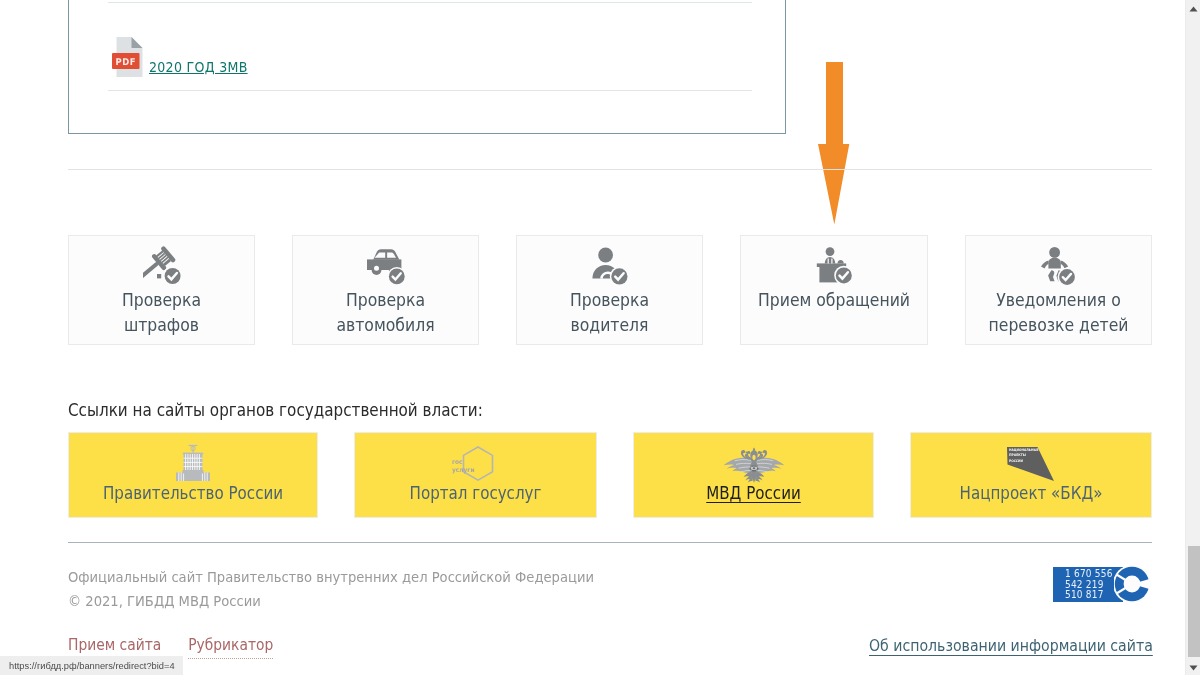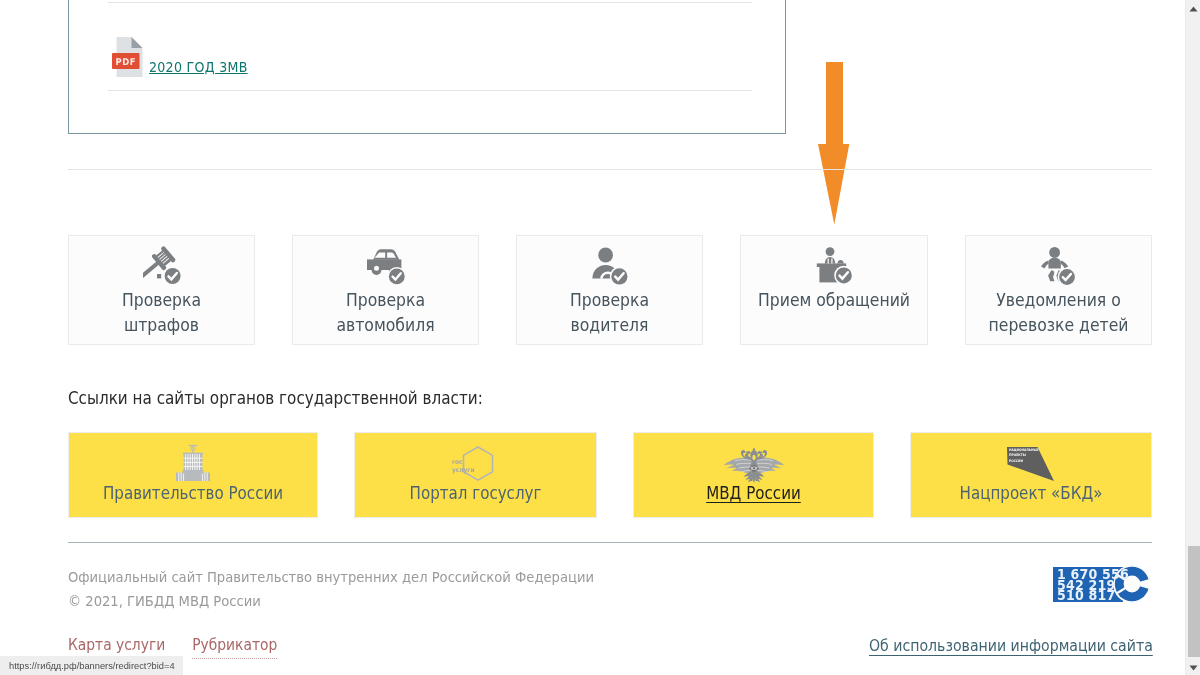--- a/index.html
+++ b/index.html
@@ -87,22 +87,22 @@
   .info-link {
     position:absolute; left:869px; top:636px; color:#3d6372; font-size:15.7px;
     text-decoration:underline; text-underline-offset:4px;
     font-family:"DejaVu Sans Condensed", "DejaVu Sans", sans-serif; white-space:nowrap;
   }
 
   
   .counter { position:absolute; left:1053px; top:566px; width:99px; height:38px; }
   .counter-box { position:absolute; left:0; top:1px; width:70px; height:35px; background:#1f64b2; }
   .counter-lines {
-    position:absolute; left:4px; top:3px; color:#e8f0fa; font-size:14px; line-height:10.6px;
-    font-family:"DejaVu Sans Condensed", "DejaVu Sans", sans-serif; font-weight:bold; letter-spacing:0.2px;
+    position:absolute; left:12px; top:3px; color:#e8f0fa; font-size:10px; line-height:10.6px;
+    font-family:"DejaVu Sans Condensed", "DejaVu Sans", sans-serif; font-weight:normal; letter-spacing:0.2px;
   }
 
   
   .scrollbar { position:absolute; right:0; top:0; width:15px; height:675px; background:#f1f1f1; border-left:1px solid #ebebeb; }
   .sb-arrow { position:absolute; left:0; width:15px; height:15px; display:flex; align-items:center; justify-content:center; }
   .sb-thumb { position:absolute; left:2px; width:12px; background:#c2c2c2; }
 
   
   .statusbar {
     position:absolute; left:0; bottom:0; height:19px; background:#eeeeee;
@@ -243,21 +243,21 @@
             <circle cx="27.0" cy="30.0" r="7.9"></circle>
           </g>
           <path d="M22.8 30.2 l2.8 2.9 l5.4 -6.2" stroke="#fcfcfc" stroke-width="2.4" fill="none" stroke-linecap="round"></path>
         </svg>
       </span>
       <span class="svc-label">Уведомления о
 перевозке детей</span>
     </div>
   </div>
 
-  <div class="sec-heading" style="top:388px">Ссылки на сайты органов государственной власти:</div>
+  <div class="sec-heading" style="top:400px">Ссылки на сайты органов государственной власти:</div>
 
   <div class="gov-row">
     <div class="gov-card" style="left:0px; width:250px">
       <span class="gov-icon">
         <svg width="36" height="40" viewBox="0 0 36 40">
           <g fill="#b8bbbd">
 
             <rect x="1" y="29.5" width="34" height="8.5"></rect>
 
             <rect x="7.5" y="27" width="21" height="3"></rect>
@@ -371,21 +371,21 @@
       <span class="gov-label">Нацпроект «БКД»</span>
     </div>
   </div>
 
   <div class="footer-hr"></div>
   <div class="footer-text">
     <div>Официальный сайт Правительство внутренних дел Российской Федерации</div>
     <div>© 2021, ГИБДД МВД России</div>
   </div>
   <div class="footer-links">
-    <a href="#">Карта услуги</a>
+    <a href="#">Прием сайта</a>
     <a href="#" class="dotted">Рубрикатор</a>
   </div>
   <a href="#" class="info-link">Об использовании информации сайта</a>
 
   <div class="counter">
     <div class="counter-box"></div>
     <svg class="counter-c" width="38" height="38" viewBox="0 0 38 38" style="position:absolute;left:61px;top:-1px">
       <defs>
         <mask id="cmask">
           <rect x="-6" y="-6" width="50" height="50" fill="#fff"></rect>

